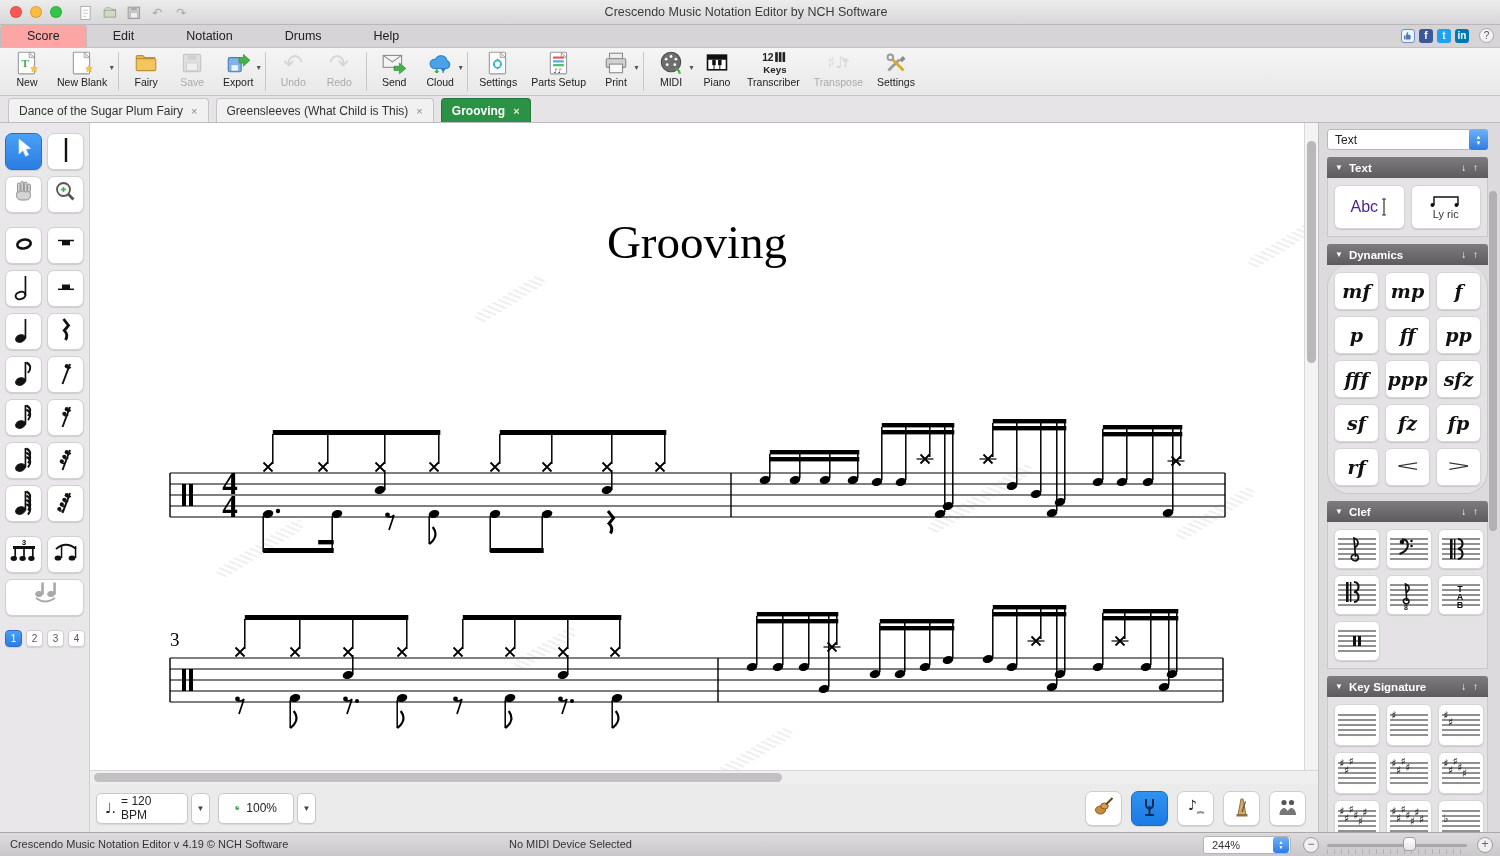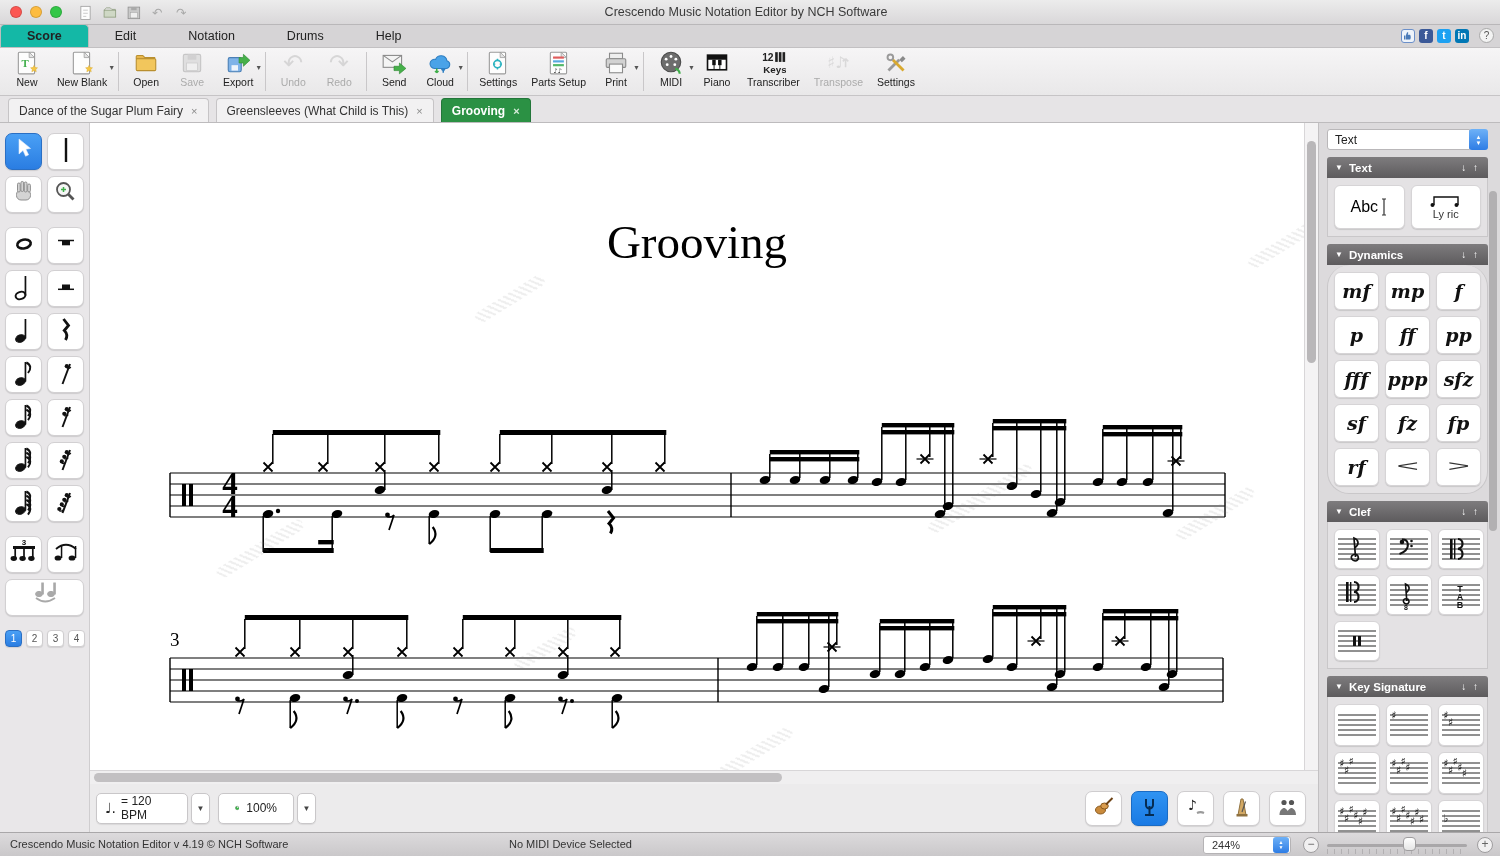--- a/index.html
+++ b/index.html
@@ -10,21 +10,21 @@
   .titlebar { height:25px; background:linear-gradient(#ececec,#d9d7d9); border-bottom:1px solid #b9b7b9; display:flex; align-items:center; position:relative; }
   .tl { width:12px; height:12px; border-radius:50%; margin-left:8px; border:0.5px solid rgba(0,0,0,.15); }
   .tl.red{ background:#fc5753; margin-left:10px;} .tl.yel{ background:#fdbc40;} .tl.grn{ background:#33c748;}
   .tbicons { display:flex; gap:6px; margin-left:14px; }
   .tbicon { width:18px; height:18px; display:flex; align-items:center; justify-content:center; }
   .wintitle { position:absolute; left:0; right:8px; text-align:center; font-size:12.5px; color:#3a3a3a; }
 
   
   .menubar { height:23px; background:#d6d4d6; border-bottom:1px solid #c2c0c2; display:flex; align-items:flex-end; position:relative; }
   .menutab { padding:4px 26px 4px 26px; font-size:12.5px; color:#222; cursor:default; }
-  .menutab.active { background:#14b8a6; border:1px solid #bdbdbd; border-bottom:none; border-radius:5px 5px 0 0; font-weight:bold; }
+  .menutab.active { background:#fca5a5; border:1px solid #bdbdbd; border-bottom:none; border-radius:5px 5px 0 0; font-weight:normal; }
   .menuright { position:absolute; right:6px; top:3px; display:flex; gap:4px; align-items:center; }
   .socicon { width:14px; height:14px; border-radius:3px; color:#fff; font-size:10px; font-weight:bold; display:flex; align-items:center; justify-content:center; }
   .helpbtn { width:15px; height:15px; border-radius:50%; background:#f3f3f3; border:1px solid #a9a9a9; color:#555; font-size:10px; display:flex; align-items:center; justify-content:center; margin-left:6px; }
 
   
   .toolbar { height:48px; background:linear-gradient(#f6f5f6,#e9e8e9); border-bottom:1px solid #c6c4c6; display:flex; align-items:stretch; padding:0 4px; }
   .tbtn { display:flex; flex-direction:column; align-items:center; justify-content:flex-start; padding:2px 7px 1px; min-width:46px; position:relative; }
   .tbtn .ic { width:26px; height:26px; }
   .tbtn .lb { font-size:10.5px; color:#222; margin-top:0px; white-space:nowrap; }
   .tbtn.disabled .lb { color:#ababab; }
@@ -91,21 +91,21 @@
   .sechdr .tri { font-size:8px; margin-right:6px; }
   .sechdr .updown { margin-left:auto; font-size:10px; letter-spacing:2px; font-weight:normal; }
   .secbody { background:#e4e2e4; border:1px solid #c9c7c9; border-top:none; padding:7px 6px; display:grid; gap:6px; }
   .pbutton { background:#fff; border:1px solid #d6d4d6; border-radius:6px; box-shadow:0 1px 1px rgba(0,0,0,.12); display:flex; align-items:center; justify-content:center; flex-direction:column; }
   .dynbtn { height:38px; font-family:"DejaVu Serif",serif; font-style:italic; font-weight:bold; font-size:19px; color:#111; }
   .dynbtn.hairpin { font-family:"Liberation Sans",sans-serif; font-style:normal; font-weight:normal; transform-style:flat; }
   .dynbtn.hairpin span { display:inline-block; transform:scaleX(2.4) scaleY(.9); font-size:16px; color:#333; }
   .txtbtn { height:44px; }
   .clefbtn { height:40px; }
   .keybtn { height:42px; }
-  .abctext { font-size:16px; color:#000000; display:flex; align-items:center; gap:2px; }
+  .abctext { font-size:16px; color:#4c1d95; display:flex; align-items:center; gap:2px; }
   .rscroll { position:absolute; right:2px; top:0; width:9px; height:709px; }
   .rscroll .thumb { position:absolute; left:0; width:8px; border-radius:4px; background:#b2b0b2; }
 
   
   .statusbar { height:24px; background:linear-gradient(#dcdadc,#cac8ca); border-top:1px solid #a9a7a9; position:relative; font-size:11px; color:#333; }
   .statusbar .sl { position:absolute; left:10px; top:5px; }
   .statusbar .sc { position:absolute; left:509px; top:5px; }
   .zoomsel { position:absolute; left:1203px; top:3px; width:88px; height:18px; background:#fff; border:1px solid #b5b3b5; border-radius:3px; display:flex; align-items:center; }
   .zoomsel .zv { flex:1; padding-left:8px; font-size:11px; }
   .zoomsel .zarr { width:16px; height:16px; background:linear-gradient(#6eb1f7,#2e7de5); border-radius:3px; margin-right:1px; color:#fff; font-size:5px; line-height:5px; display:flex; flex-direction:column; align-items:center; justify-content:center; }
@@ -196,21 +196,21 @@
           </svg></div>
         <div class="lb">New Blank</div>
         <div class="dd">▼</div>
       </div>
       <div class="tsep"></div>
       <div class="tbtn">
         <div class="ic"><svg width="26" height="26" viewBox="0 0 24 24">
             <path d="M3 8V6a1 1 0 0 1 1-1h5l2 2h9v1z" fill="#e8b64c" stroke="#b98f2f"></path>
             <rect x="3" y="8" width="18" height="11" rx="1" fill="#f2c65c" stroke="#b98f2f"></rect>
           </svg></div>
-        <div class="lb">Open</div>
+        <div class="lb">Fairy</div>
       </div>
       <div class="tbtn disabled">
         <div class="ic"><svg width="26" height="26" viewBox="0 0 24 24">
             <rect x="4" y="4" width="16" height="16" rx="1.5" fill="#c9c9c9" stroke="#8f8f8f"></rect>
             <rect x="8" y="4" width="8" height="5" fill="#a9a9a9"></rect>
             <rect x="7" y="12" width="10" height="7" fill="#efefef" stroke="#9f9f9f" stroke-width=".7"></rect>
           </svg></div>
         <div class="lb">Save</div>
       </div>
       <div class="tbtn">

